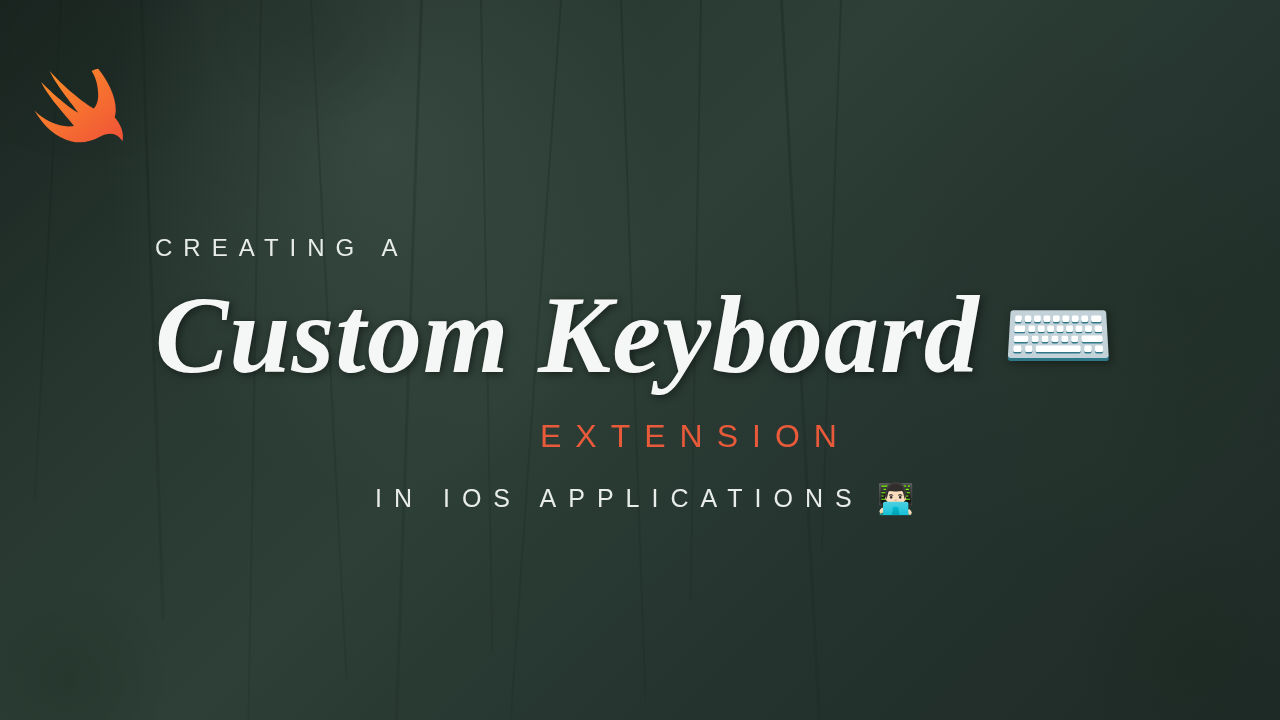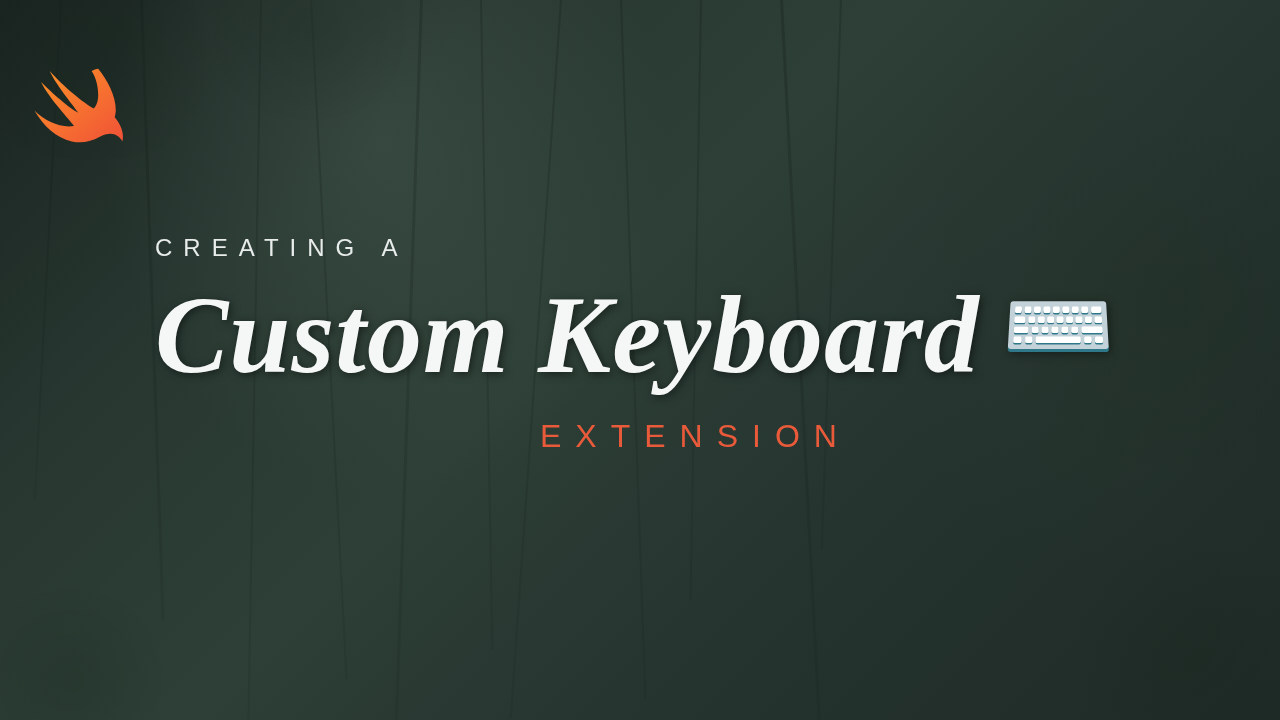--- a/index.html
+++ b/index.html
@@ -47,21 +47,21 @@
   .line-creating {
     font-size: 24px;
     letter-spacing: 11px;
     font-weight: 300;
     color: #e8ecea;
     text-transform: uppercase;
   }
   .line-custom {
     margin-top: 18px;
     display: flex;
-    align-items: flex-start;
+    align-items: center;
     gap: 22px;
   }
   .script-text {
     font-family: "Brush Script MT", "Segoe Script", cursive;
     font-size: 110px;
     font-weight: 700;
     font-style: italic;
     color: #f5f7f6;
     line-height: 1;
     letter-spacing: 1px;
@@ -135,13 +135,17 @@
   </svg>
 </div>
 
 <div class="content">
   <div class="line-creating">Creating a</div>
   <div class="line-custom">
     <span class="script-text">Custom Keyboard</span>
     <span class="keyboard-emoji">⌨️</span>
   </div>
   <div class="line-extension">Extension</div>
+  <div class="line-apps">
+    <span>In iOS Applications</span>
+    <span class="tech-emoji">👨🏻‍💻</span>
+  </div>
 </div>
 
 </body></html>

